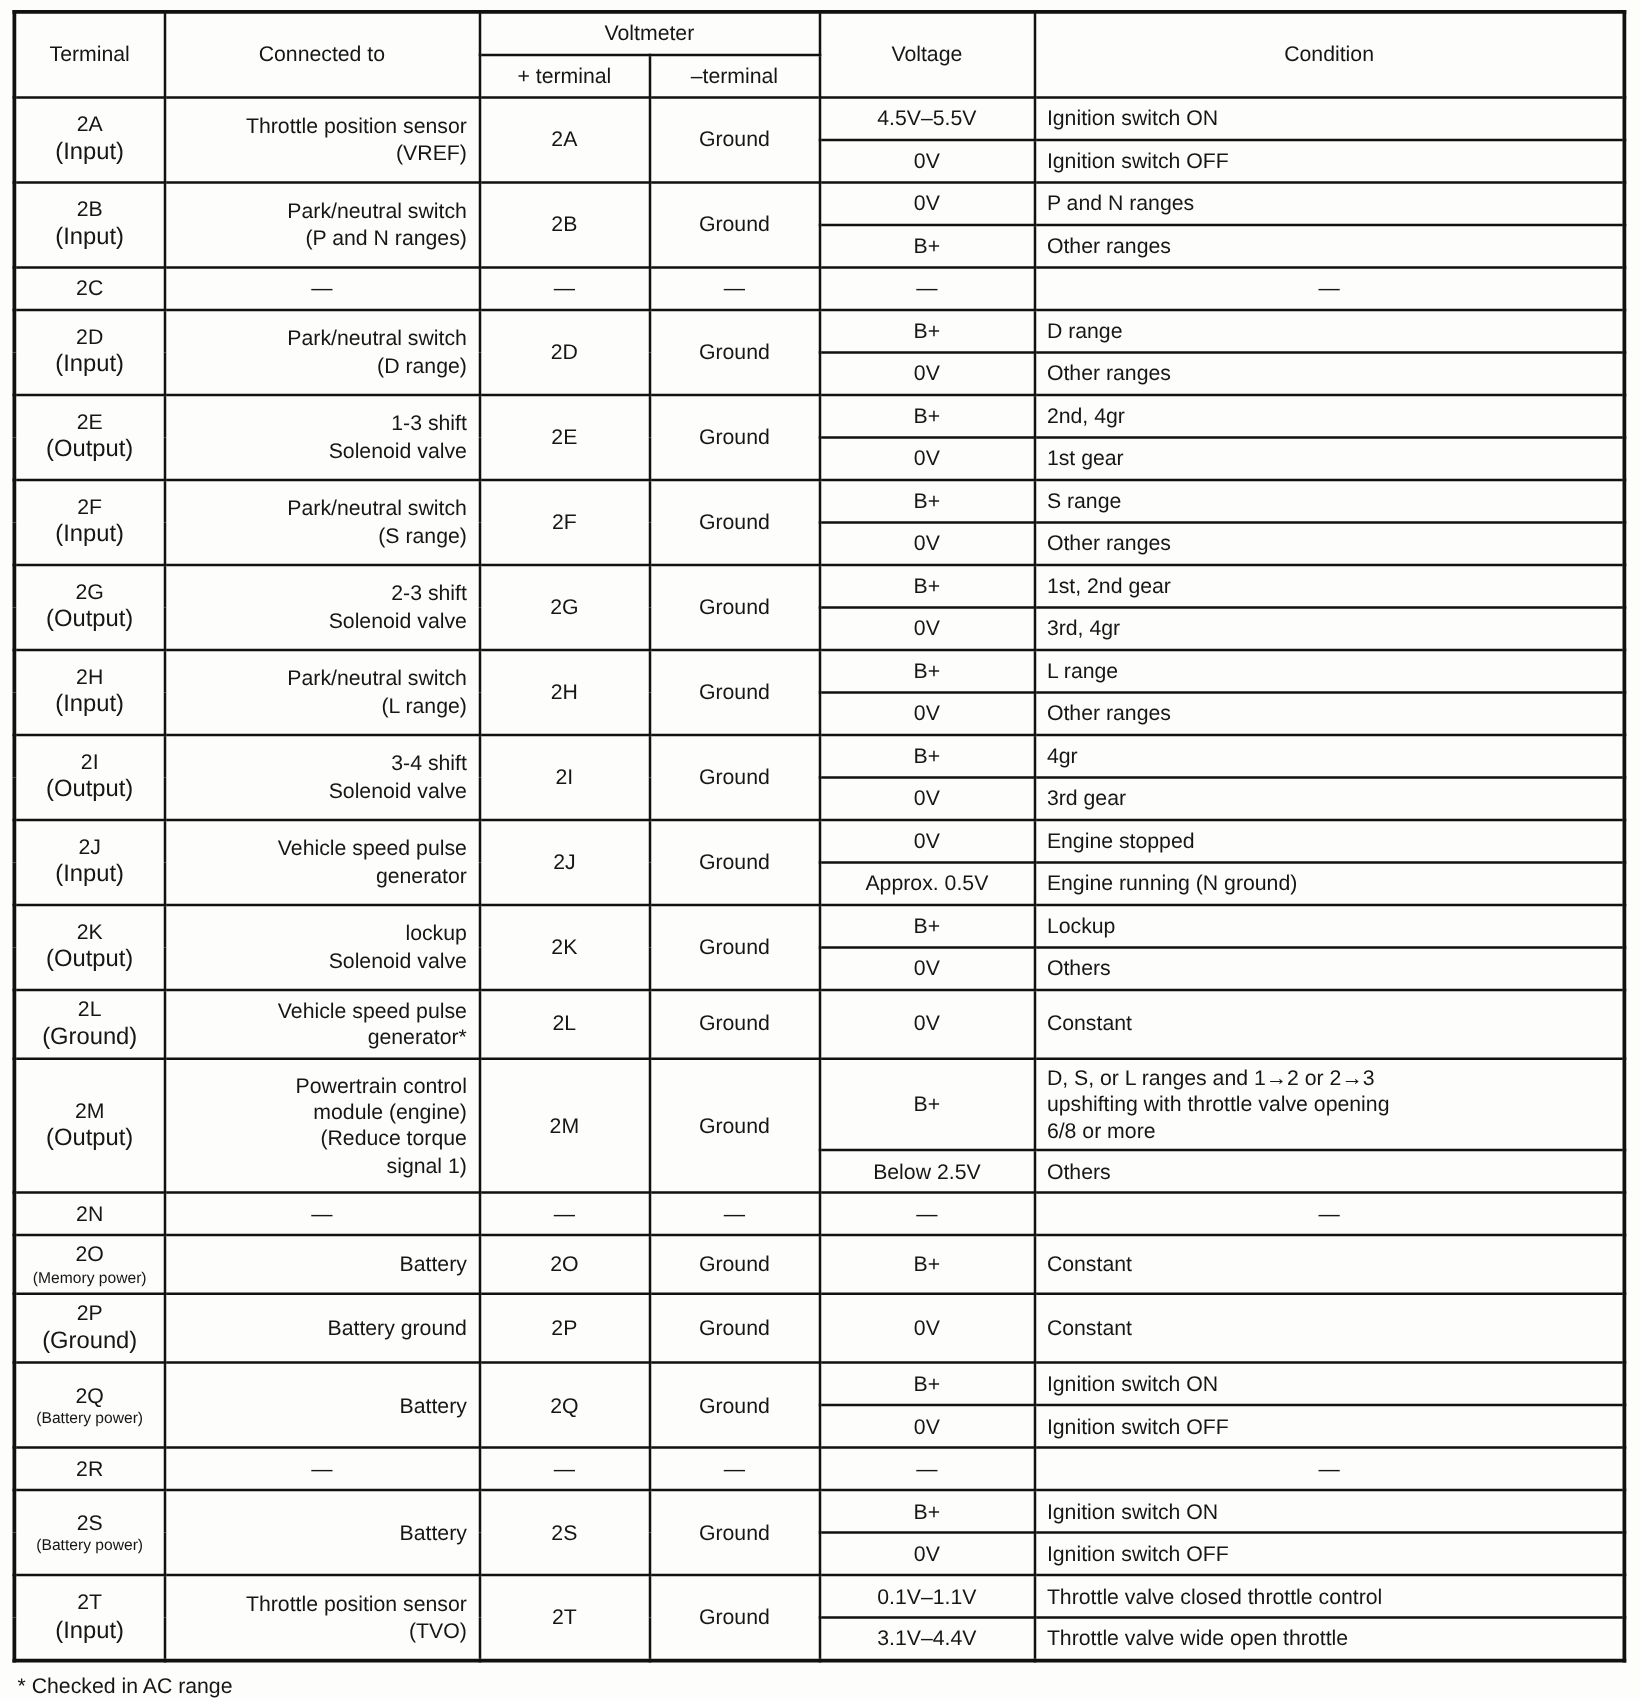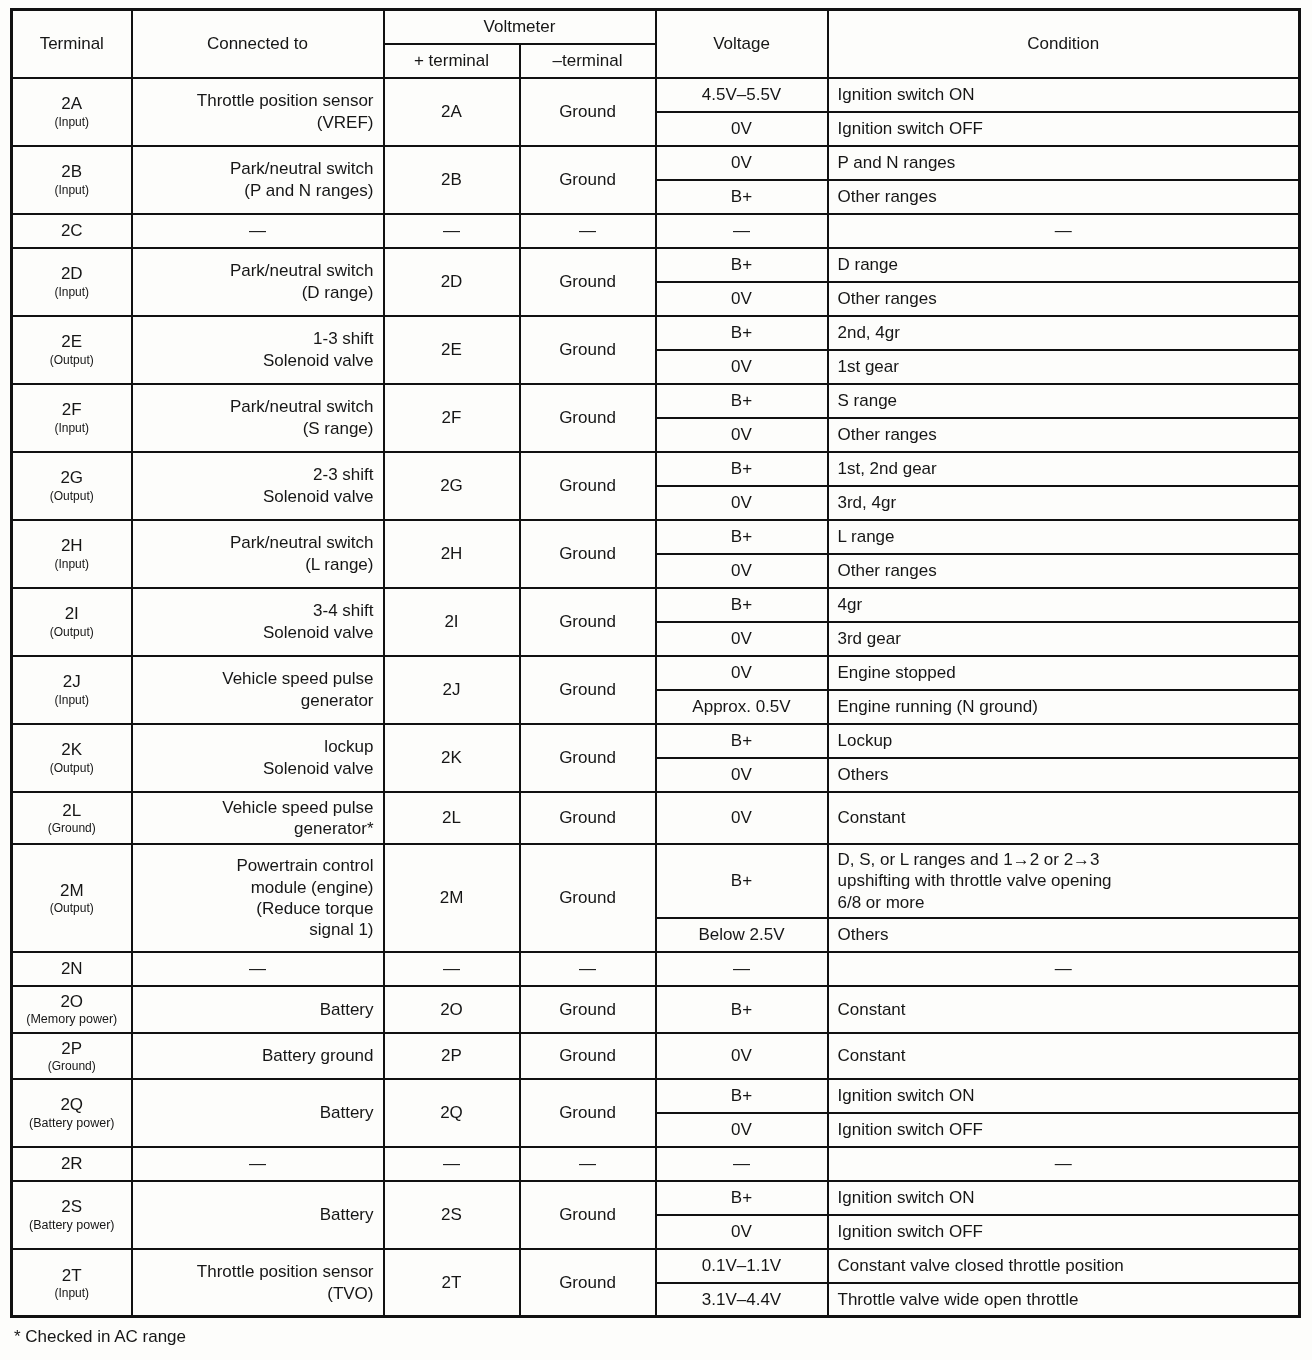--- a/index.html
+++ b/index.html
@@ -35,21 +35,21 @@
     font-weight: normal;
     text-align: center;
     height: 30px;
     padding: 3px 6px;
   }
   td.col-terminal {
     text-align: center;
     padding: 3px 2px;
   }
   .terminal-id { font-size: 17px; }
-  .terminal-sub { font-size: 12px; }
+  .terminal-sub { font-size: 19px; }
   .terminal-sub.small { font-size: 12.5px; }
   td.col-connected {
     text-align: right;
     white-space: pre-line;
   }
   td.col-plus, td.col-minus, td.col-voltage {
     text-align: center;
   }
   td.col-condition {
     text-align: left;
@@ -366,21 +366,21 @@
       <tr>
         <td class="col-terminal" rowspan="2">
           <div class="terminal-id">2T</div>
           <div class="terminal-sub">(Input)</div>
         </td>
         <td class="col-connected" rowspan="2">Throttle position sensor
 (TVO)</td>
         <td class="col-plus" rowspan="2">2T</td>
         <td class="col-minus" rowspan="2">Ground</td>
         <td class="col-voltage">0.1V–1.1V</td>
-        <td class="col-condition">Constant valve closed throttle position</td>
+        <td class="col-condition">Throttle valve closed throttle control</td>
       </tr>
       <tr>
         <td class="col-voltage">3.1V–4.4V</td>
         <td class="col-condition">Throttle valve wide open throttle</td>
       </tr>
     </tbody>
 </table>
 
 <div class="footnote">* Checked in AC range</div>
 

